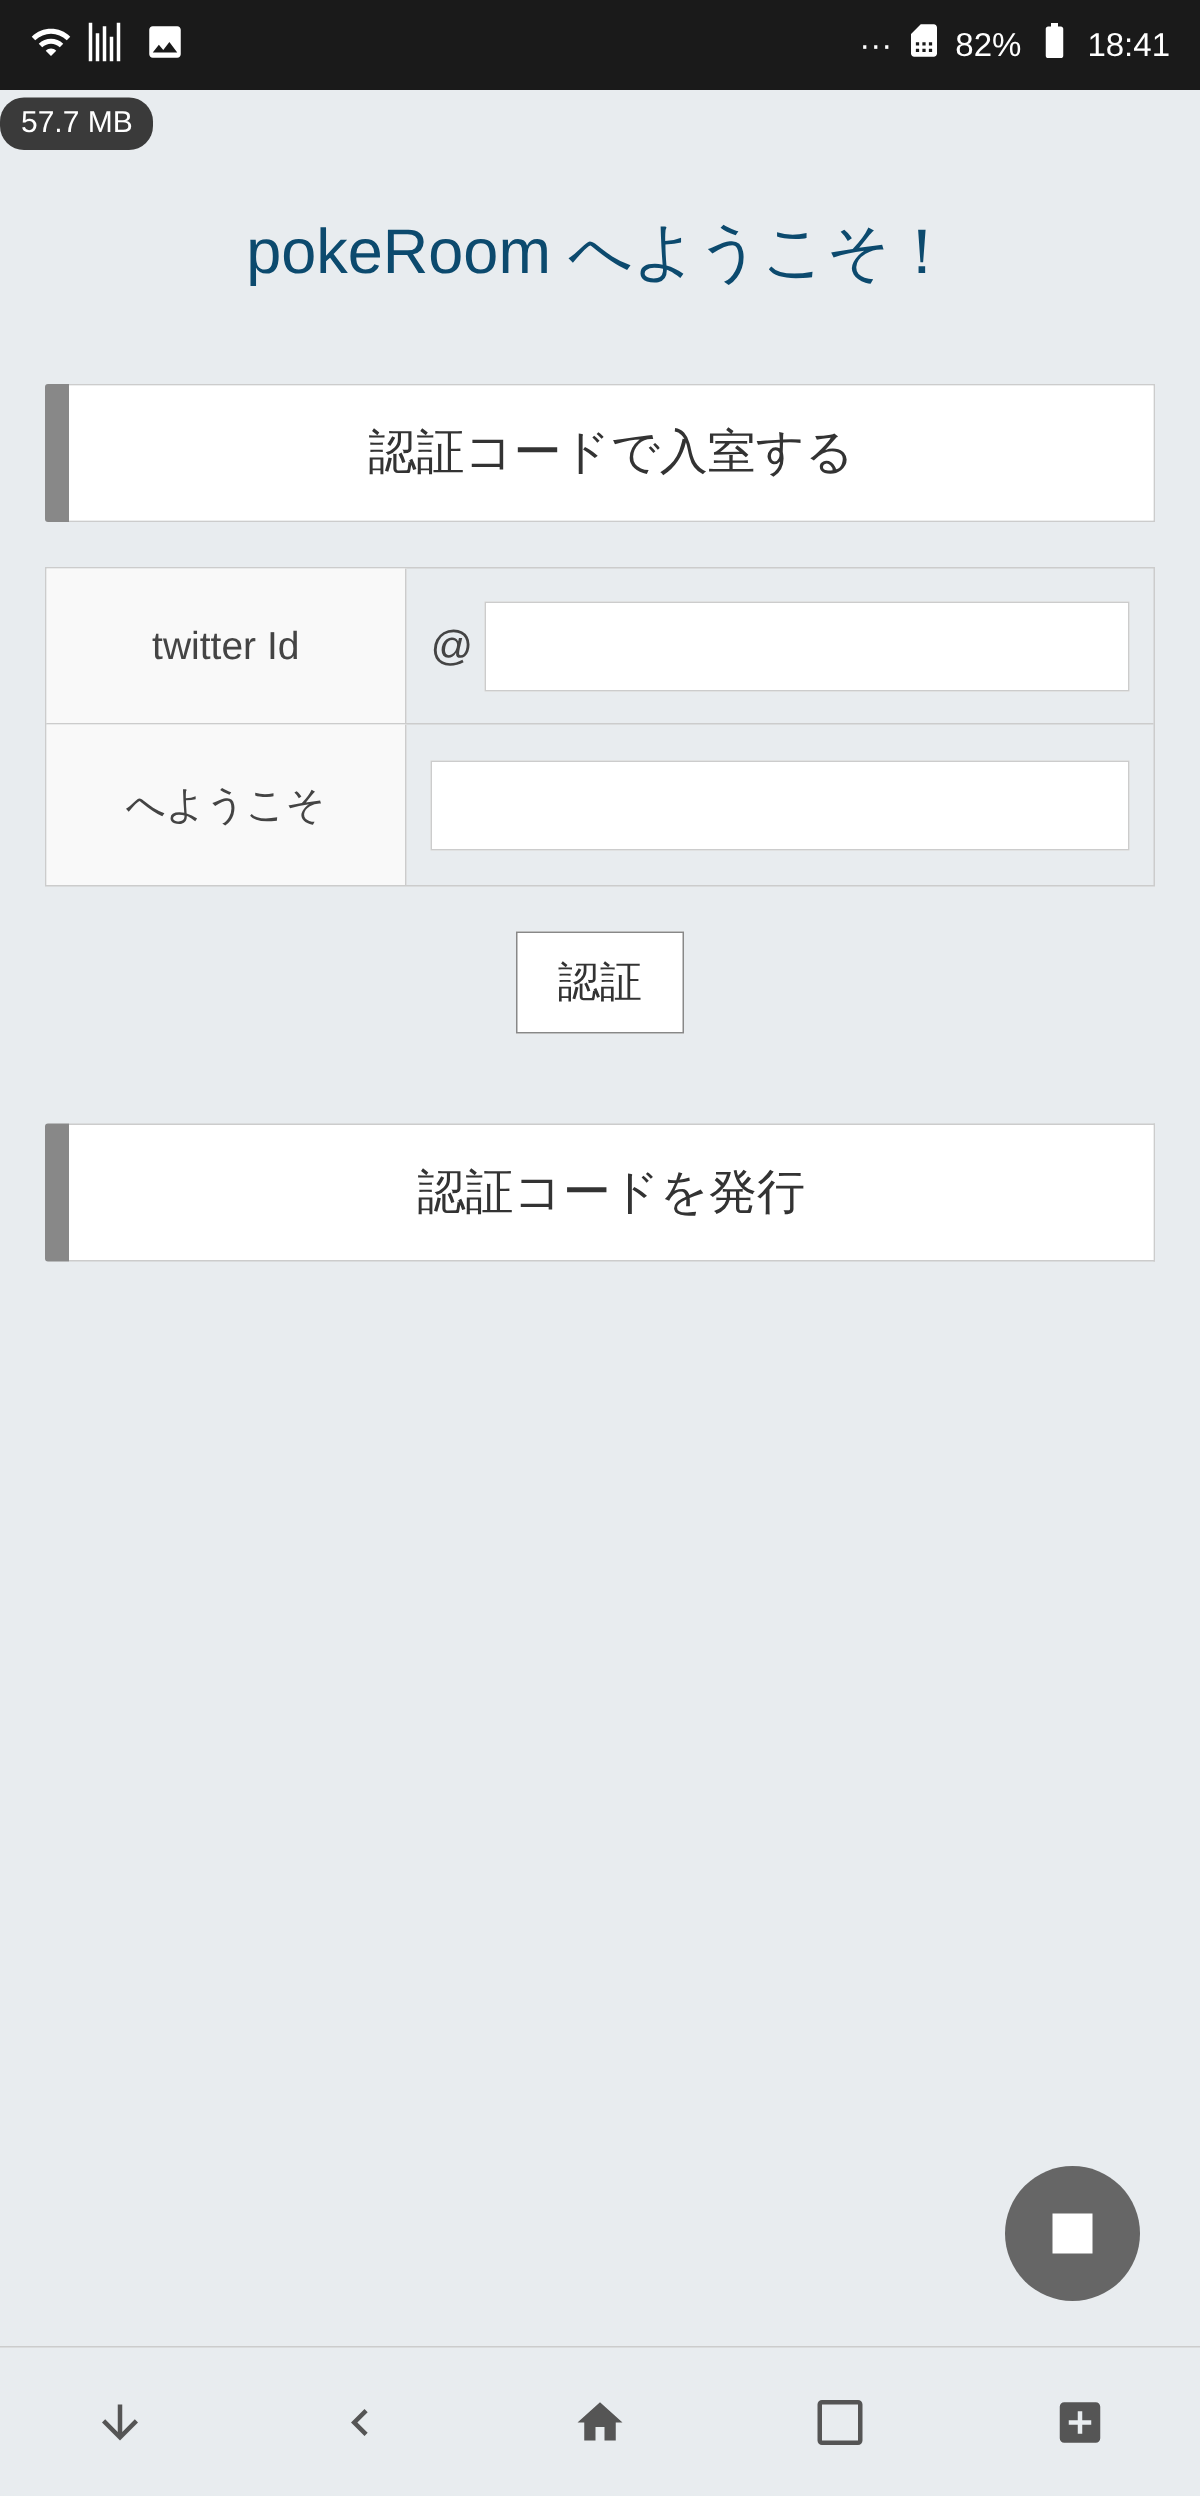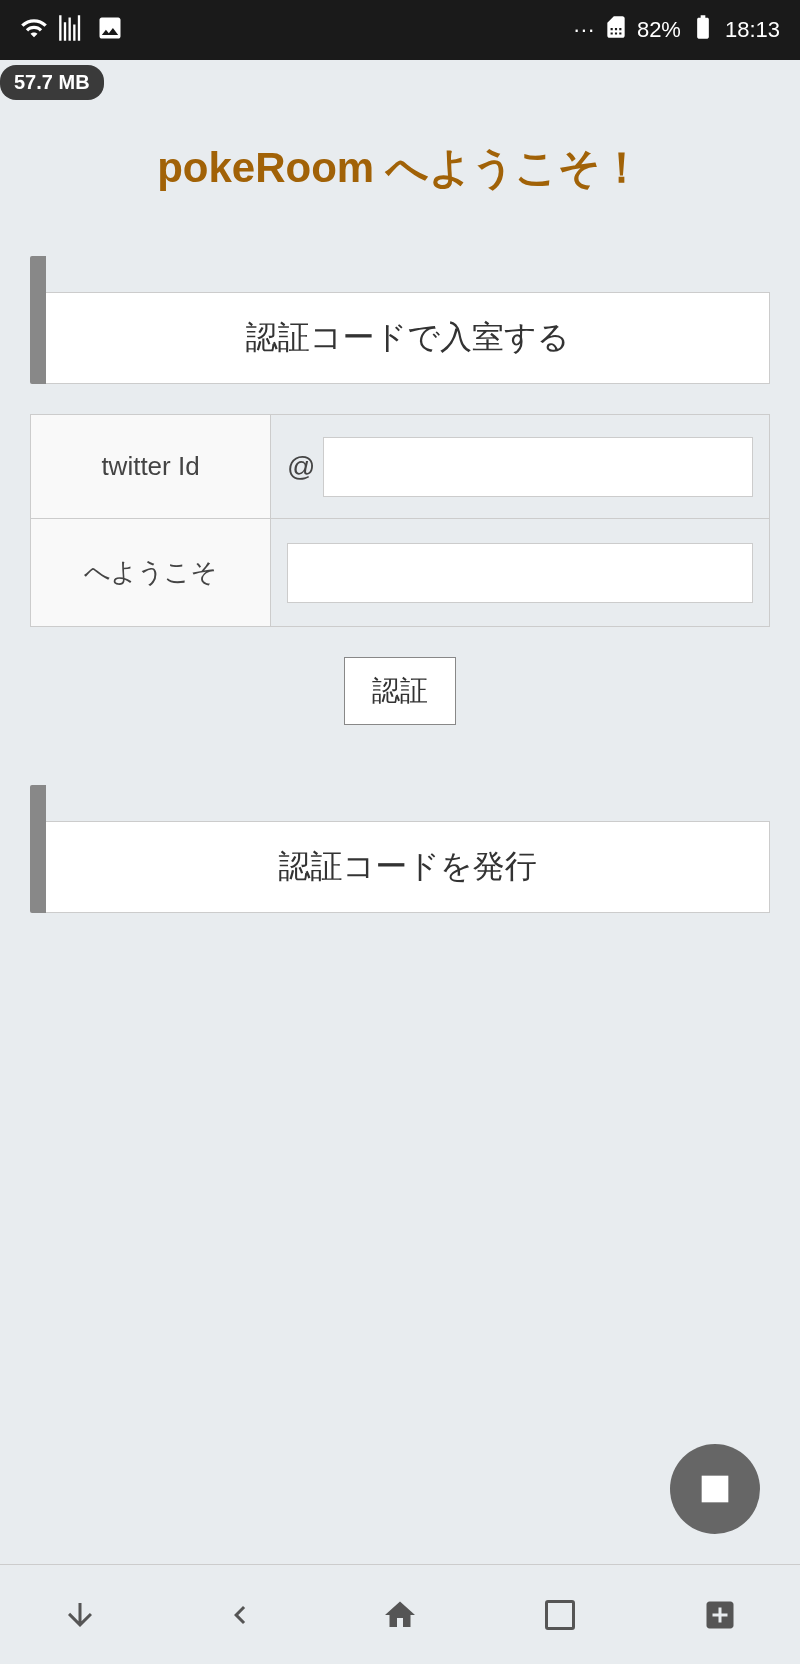--- a/index.html
+++ b/index.html
@@ -45,42 +45,42 @@
       color: white;
       font-size: 22px;
       font-weight: 500;
     }
 
     
     .memory-badge {
       background-color: #3a3a3a;
       color: white;
       font-size: 20px;
-      font-weight: bold;
+      font-weight: normal;
       padding: 6px 14px;
       border-radius: 16px;
       position: absolute;
       top: 65px;
       left: 0;
     }
 
     
     .main-content {
       flex: 1;
       display: flex;
       flex-direction: column;
       align-items: center;
       padding: 80px 30px 20px 30px;
     }
 
     
     .page-title {
       font-size: 42px;
-      font-weight: 700;
-      color: #a16207;
+      font-weight: 400;
+      color: #0c4a6e;
       margin-bottom: 60px;
       text-align: left;
     }
 
     
     .section-container {
       width: 100%;
       display: flex;
       align-items: stretch;
       margin-bottom: 30px;
@@ -91,21 +91,20 @@
       background-color: #888;
       flex-shrink: 0;
       border-radius: 2px 0 0 2px;
     }
 
     .section-inner {
       flex: 1;
       background-color: #a16207;
       border: 1px solid #ccc;
       border-left: none;
-      margin-top: 36px;
     }
 
     .section-button {
       width: 100%;
       height: 90px;
       background-color: white;
       border: none;
       font-size: 32px;
       color: #333;
       cursor: pointer;
@@ -263,21 +262,21 @@
       <svg width="26" height="26" viewBox="0 0 24 24" fill="white">
         <path d="M19.99 4c0-1.1-.89-2-1.99-2h-8L4 8v12c0 1.1.9 2 2 2h12c1.1 0 2-.9 2-2V4zM9 19H7v-2h2v2zm0-4H7v-2h2v2zm4 4h-2v-2h2v2zm0-4h-2v-2h2v2zm4 4h-2v-2h2v2zm0-4h-2v-2h2v2z"></path>
       </svg>
     </span>
     <span>82%</span>
     <span>
       <svg width="28" height="28" viewBox="0 0 24 24" fill="white">
         <path d="M15.67 4H14V2h-4v2H8.33C7.6 4 7 4.6 7 5.33v15.33C7 21.4 7.6 22 8.33 22h7.33c.74 0 1.34-.6 1.34-1.33V5.33C17 4.6 16.4 4 15.67 4z"></path>
       </svg>
     </span>
-    <span>18:13</span>
+    <span>18:41</span>
   </div>
 </div>
 
 <div class="memory-badge">57.7 MB</div>
 
 <div class="main-content">
 
   <h1 class="page-title">pokeRoom へようこそ！</h1>
 
   <div class="section-container">

